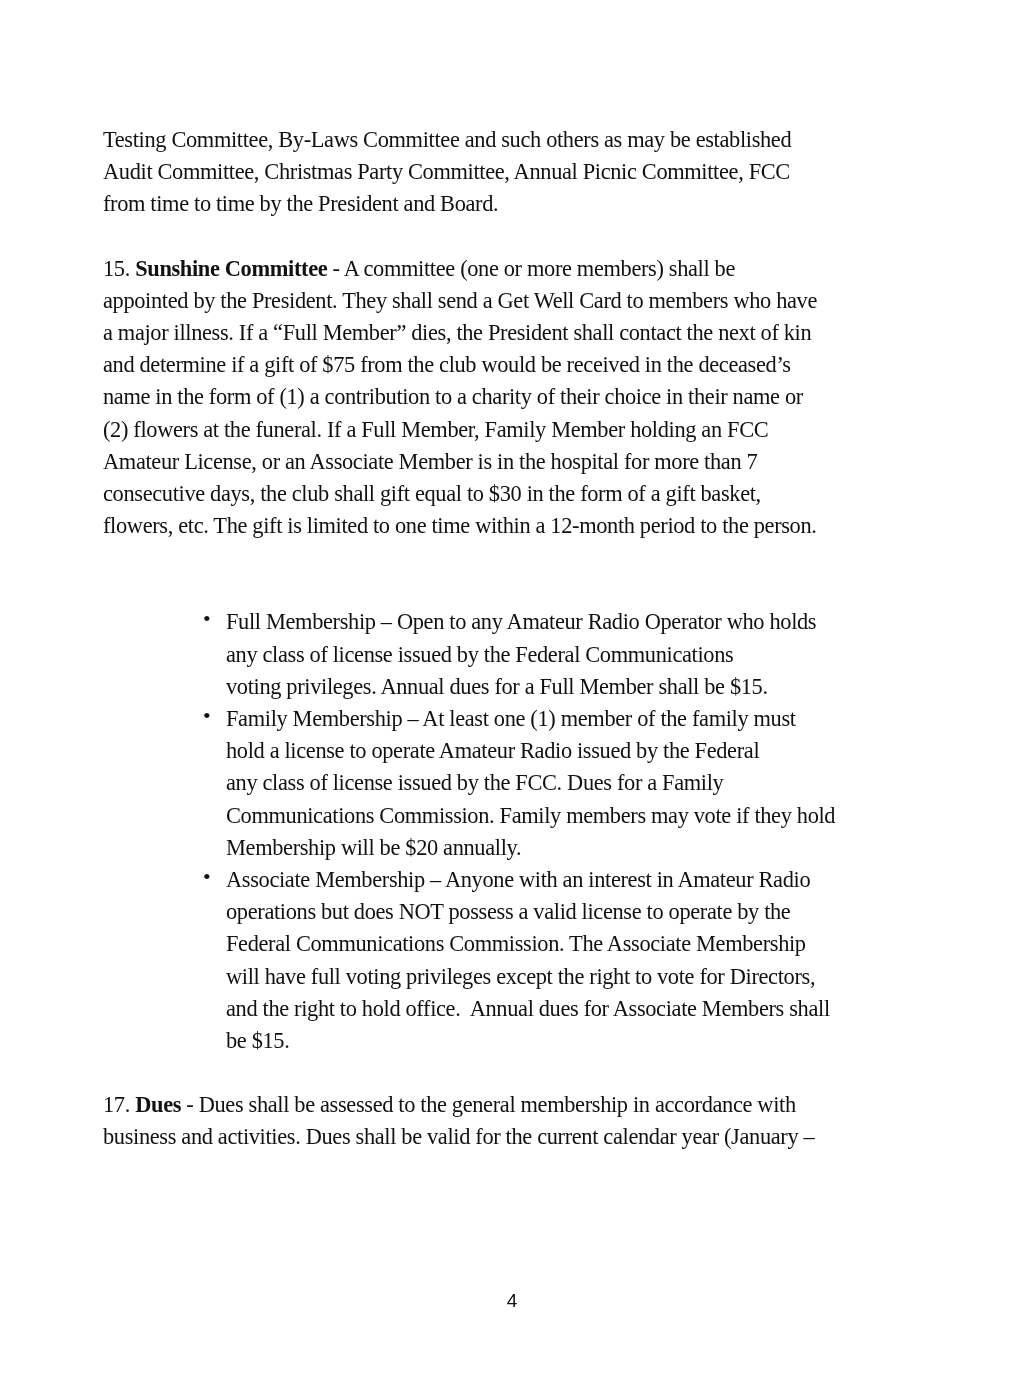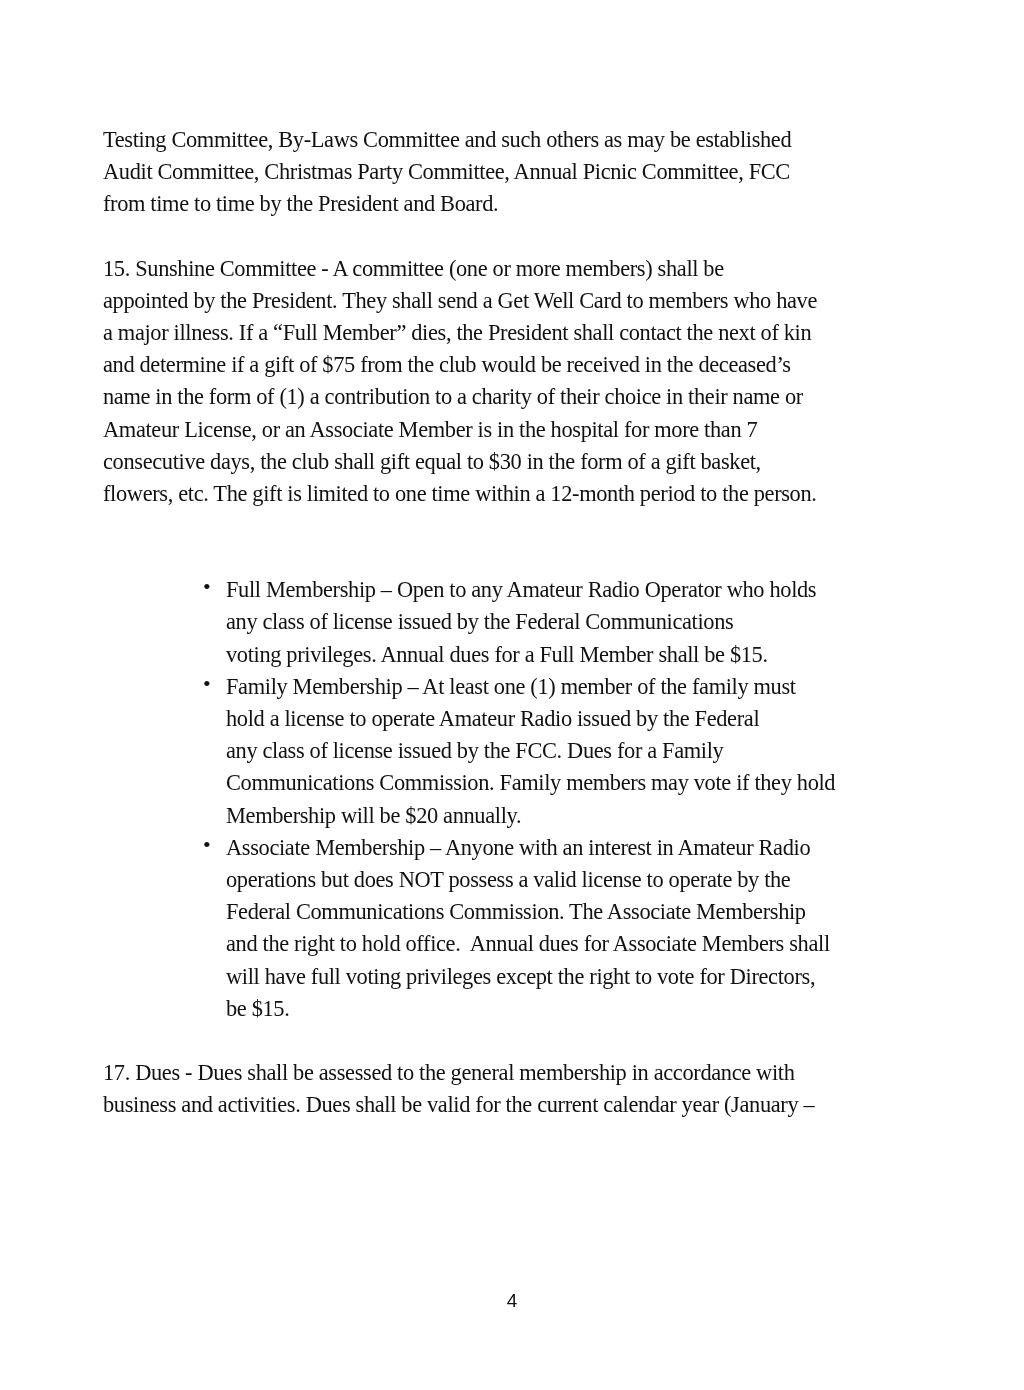--- a/index.html
+++ b/index.html
@@ -24,21 +24,21 @@
     .para {
       font-size: 22.4px;
       line-height: 32.2px;
       margin: 0;
       letter-spacing: -0.35px;
       word-spacing: 0px;
       white-space: nowrap;
     }
     .line { display: block; }
     .gap { height: 32px; }
-    .bold { font-weight: normal; margin-top: 11px; }
+    .bold { font-weight: bold; margin-top: 11px; }
     .bullets {
       list-style: none;
       margin: 0;
       padding: 0;
     }
     .bullet-item {
       position: relative;
       padding-left: 123px;
     }
     .bullet-dot {
@@ -71,20 +71,21 @@
   </p>
 
   <div class="gap"></div>
 
   <p class="para">
     <span class="line"><span>15.</span> <span class="bold">Sunshine Committee</span><span style="white-space:pre"> - </span><span>A committee (one or more members) shall be</span></span>
     <span class="line">appointed by the President. They shall send a Get Well Card to members who have</span>
     <span class="line">a major illness. If a “Full Member” dies, the President shall contact the next of kin</span>
     <span class="line">and determine if a gift of $75 from the club would be received in the deceased’s</span>
     <span class="line">name in the form of (1) a contribution to a charity of their choice in their name or</span>
+    <span class="line">(2) flowers at the funeral. If a Full Member, Family Member holding an FCC</span>
     <span class="line">Amateur License, or an Associate Member is in the hospital for more than 7</span>
     <span class="line">consecutive days, the club shall gift equal to $30 in the form of a gift basket,</span>
     <span class="line">flowers, etc. The gift is limited to one time within a 12-month period to the person.</span>
   </p>
 
   <div class="gap"></div>
 
 
   <div class="gap"></div>
 
@@ -101,22 +102,22 @@
       <span class="line">hold a license to operate Amateur Radio issued by the Federal</span>
       <span class="line">any class of license issued by the FCC. Dues for a Family</span>
       <span class="line">Communications Commission. Family members may vote if they hold</span>
       <span class="line">Membership will be $20 annually.</span>
     </li>
     <li class="bullet-item">
       <span class="bullet-dot">•</span>
       <span class="line">Associate Membership – Anyone with an interest in Amateur Radio</span>
       <span class="line">operations but does NOT possess a valid license to operate by the</span>
       <span class="line">Federal Communications Commission. The Associate Membership</span>
+      <span class="line">will have full voting privileges except the right to vote for Directors,</span>
       <span class="line" style="white-space:pre">and the right to hold office.  Annual dues for Associate Members shall</span>
-      <span class="line">will have full voting privileges except the right to vote for Directors,</span>
       <span class="line">be $15.</span>
     </li>
   </ul>
 
   <div class="gap"></div>
 
   <p class="para">
     <span class="line"><span>17.</span> <span class="bold">Dues</span><span style="white-space:pre"> - </span><span>Dues shall be assessed to the general membership in accordance with</span></span>
     <span class="line">business and activities. Dues shall be valid for the current calendar year (January –</span>
   </p>

